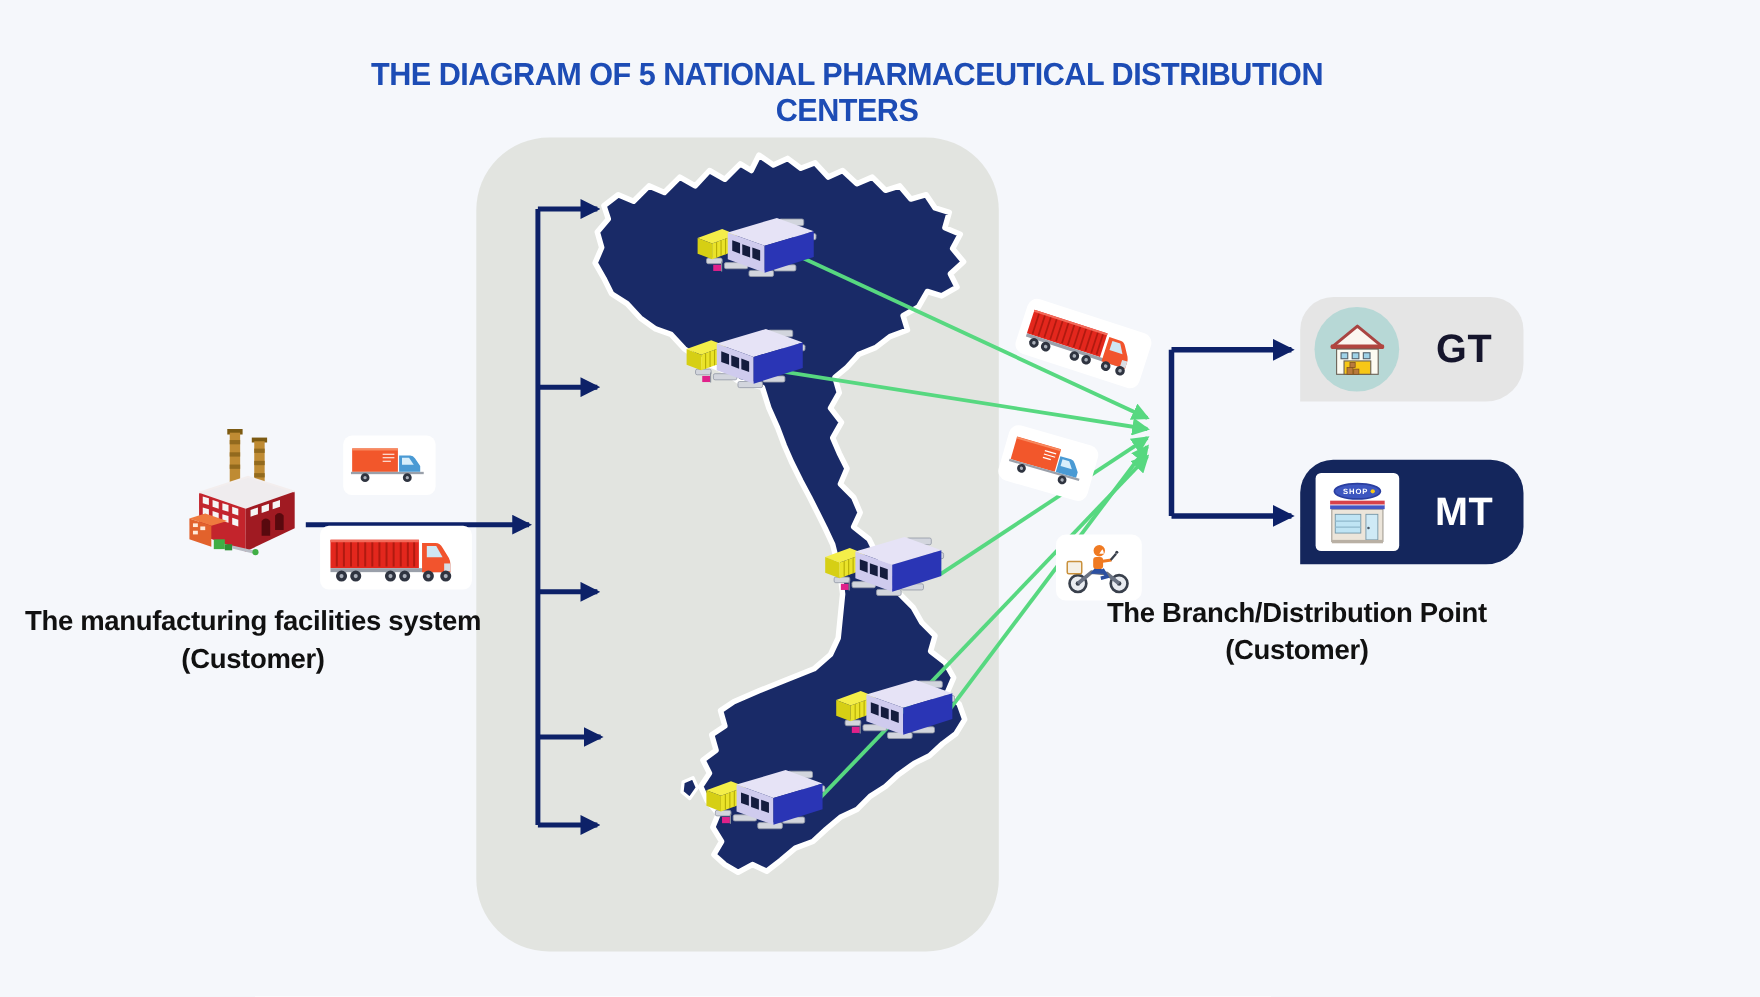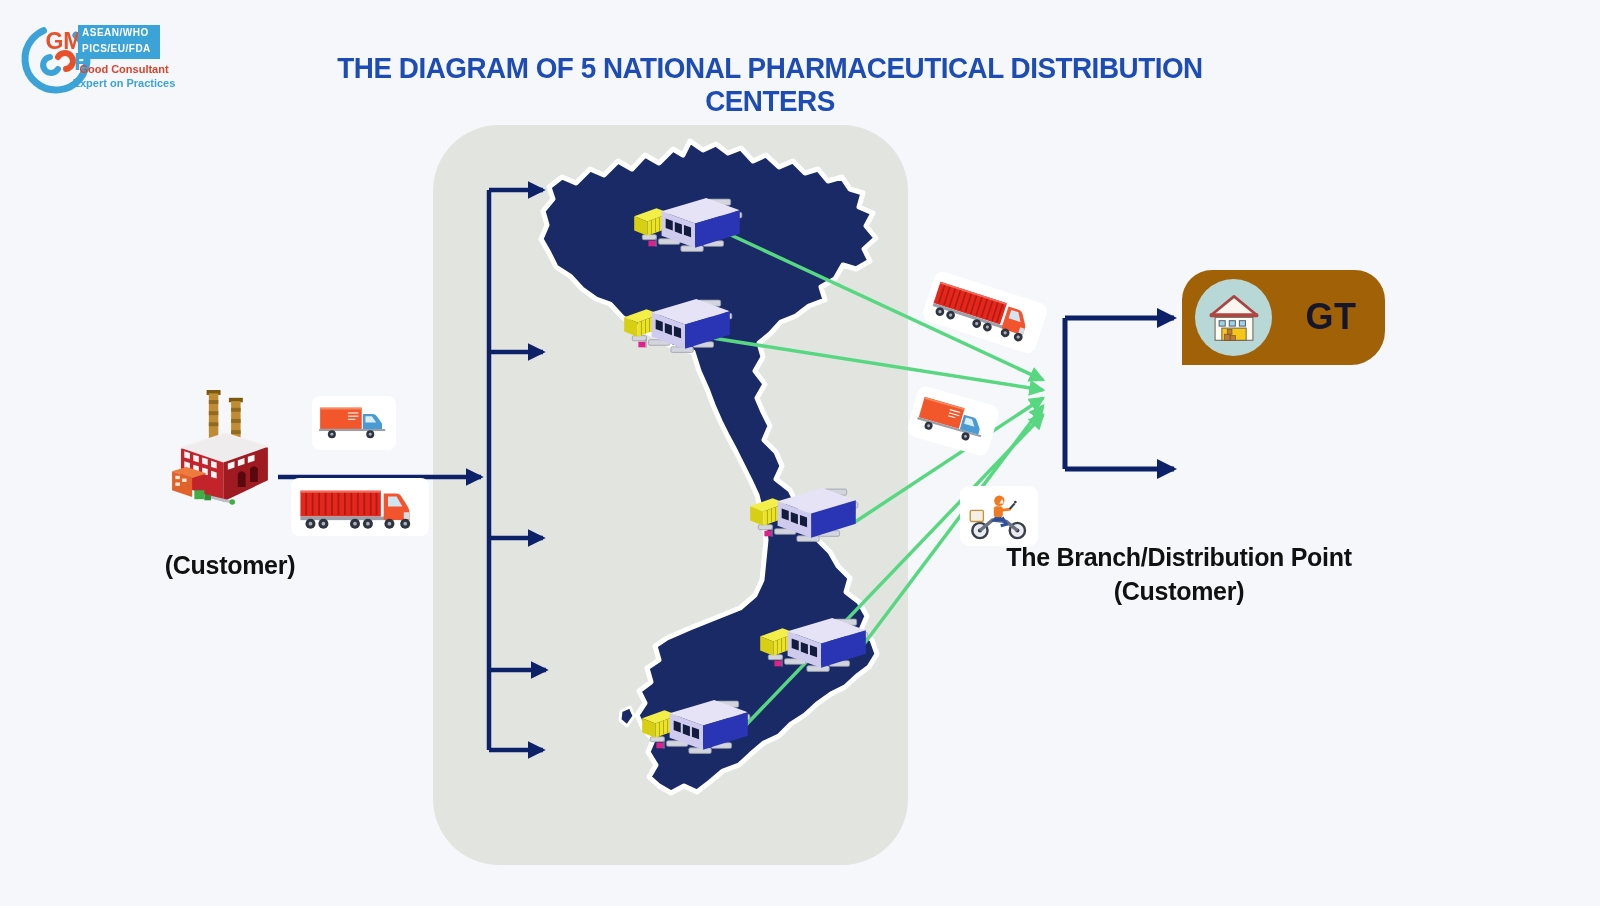--- a/index.html
+++ b/index.html
@@ -30,21 +30,21 @@
   .caption{
     text-align:center;font-weight:bold;color:#111111;
     font-size:25px;line-height:34px;letter-spacing:-0.3px;
   }
   .caption-left{left:5px;top:548px;width:450px;}
   .caption-right{left:954px;top:540px;width:450px;}
   
   .channel{
     width:203px;height:95px;border-radius:30px 30px 34px 0;
   }
-  .channel-gt{left:1182px;top:270px;background:#a16207;}
+  .channel-gt{left:1182px;top:270px;background:#e5e5e5;}
   .channel-mt{left:1182px;top:418px;background:#14265c;}
   .channel-label{
     position:absolute;left:105px;top:26px;width:88px;text-align:center;
     font-size:36px;font-weight:bold;letter-spacing:0.5px;
   }
   .gt-label{color:#15152c;}
   .mt-label{color:#ffffff;}
   .gt-circle{
     position:absolute;left:13px;top:9px;width:77px;height:77px;border-radius:50%;
     background:#b7d8d6;display:flex;align-items:center;justify-content:center;
@@ -292,39 +292,25 @@
     <g transform="rotate(16 953 421)">
       <rect x="911" y="395" width="84" height="52" rx="9" fill="#ffffff"></rect>
       <use href="#sym-boxtruck" x="917" y="401" width="72" height="38"></use>
     </g>
     <g>
       <rect x="960" y="486" width="78" height="60" rx="9" fill="#ffffff"></rect>
       <use href="#sym-bike" x="966" y="491" width="66" height="52"></use>
     </g>
   </svg>
 
-  <div class="abs logo">
-    <svg width="170" height="95" viewBox="0 0 170 95">
-      <circle cx="44" cy="53" r="31" fill="none" stroke="#3ba3d8" stroke-width="7" stroke-dasharray="160 35" stroke-linecap="round" transform="rotate(-50 44 53)"></circle>
-      <path d="M38,51 a8,8 0 1 0 8,12" fill="none" stroke="#3ba3d8" stroke-width="6" stroke-linecap="round"></path>
-      <path d="M54,63 a8,8 0 1 0 -8,-12" fill="none" stroke="#e8502a" stroke-width="6" stroke-linecap="round"></path>
-      <text x="52" y="43" text-anchor="middle" font-family="Liberation Sans, sans-serif" font-size="23" font-weight="bold" fill="#e8502a">GM</text>
-      <text x="70" y="64" text-anchor="middle" font-family="Liberation Sans, sans-serif" font-size="23" font-weight="bold" fill="#3ba3d8">P</text>
-    </svg>
-    <div class="logo-badge">
-      <div>ASEAN/WHO</div>
-      <div>PICS/EU/FDA</div>
-    </div>
-    <div class="logo-tag1">Good Consultant</div>
-    <div class="logo-tag2">Expert on Practices</div>
-  </div>
 
   <div class="abs title">THE DIAGRAM OF 5 NATIONAL PHARMACEUTICAL DISTRIBUTION CENTERS</div>
 
   <div class="abs caption caption-left">
+    <div>The manufacturing facilities system</div>
     <div>(Customer)</div>
   </div>
   <div class="abs caption caption-right">
     <div>The Branch/Distribution Point</div>
     <div>(Customer)</div>
   </div>
 
   <div class="abs channel channel-gt">
     <div class="gt-circle">
       <svg width="54" height="54" viewBox="0 0 80 80">
@@ -336,14 +322,34 @@
         <rect x="48" y="44" width="9" height="8" fill="#9fd3e8" stroke="#54636e" stroke-width="1.5"></rect>
         <rect x="22" y="55" width="36" height="18" fill="#f7c716" stroke="#6b6257" stroke-width="1.5"></rect>
         <rect x="26" y="64" width="8" height="9" fill="#b97a3c" stroke="#7c4f1e"></rect>
         <rect x="35" y="66" width="7" height="7" fill="#b97a3c" stroke="#7c4f1e"></rect>
         <rect x="30" y="57" width="7" height="7" fill="#b97a3c" stroke="#7c4f1e"></rect>
       </svg>
     </div>
     <div class="channel-label gt-label">GT</div>
   </div>
 
+  <div class="abs channel channel-mt">
+    <div class="mt-card">
+      <svg width="66" height="62" viewBox="0 0 80 80">
+        <rect x="10" y="36" width="60" height="38" fill="#ece5da" stroke="#8d857a"></rect>
+        <rect x="8" y="26" width="64" height="5" fill="#d8414a"></rect>
+        <rect x="8" y="31" width="64" height="5" fill="#4456c4"></rect>
+        <line x1="8" y1="31" x2="72" y2="31" stroke="#ffffff" stroke-width="1"></line>
+        <rect x="14" y="42" width="30" height="22" fill="#bfe4f4" stroke="#6f91a3"></rect>
+        <line x1="14" y1="50" x2="44" y2="50" stroke="#8fb8cc" stroke-width="1.5"></line>
+        <line x1="14" y1="57" x2="44" y2="57" stroke="#8fb8cc" stroke-width="1.5"></line>
+        <rect x="50" y="42" width="14" height="30" fill="#cfeaf6" stroke="#6f91a3"></rect>
+        <circle cx="53" cy="58" r="1.5" fill="#4a5866"></circle>
+        <rect x="10" y="72" width="60" height="4" fill="#b9b0a4"></rect>
+        <ellipse cx="40" cy="15" rx="27" ry="9" fill="#3d56c0" stroke="#2a3ea0" stroke-width="2"></ellipse>
+        <text x="38" y="18" text-anchor="middle" font-family="Liberation Sans, sans-serif" font-size="9" font-weight="bold" fill="#ffffff" letter-spacing="1">SHOP</text>
+        <circle cx="58" cy="15" r="2.5" fill="#f7c716"></circle>
+      </svg>
+    </div>
+    <div class="channel-label mt-label">MT</div>
+  </div>
 
 </div>
 
 </body></html>

